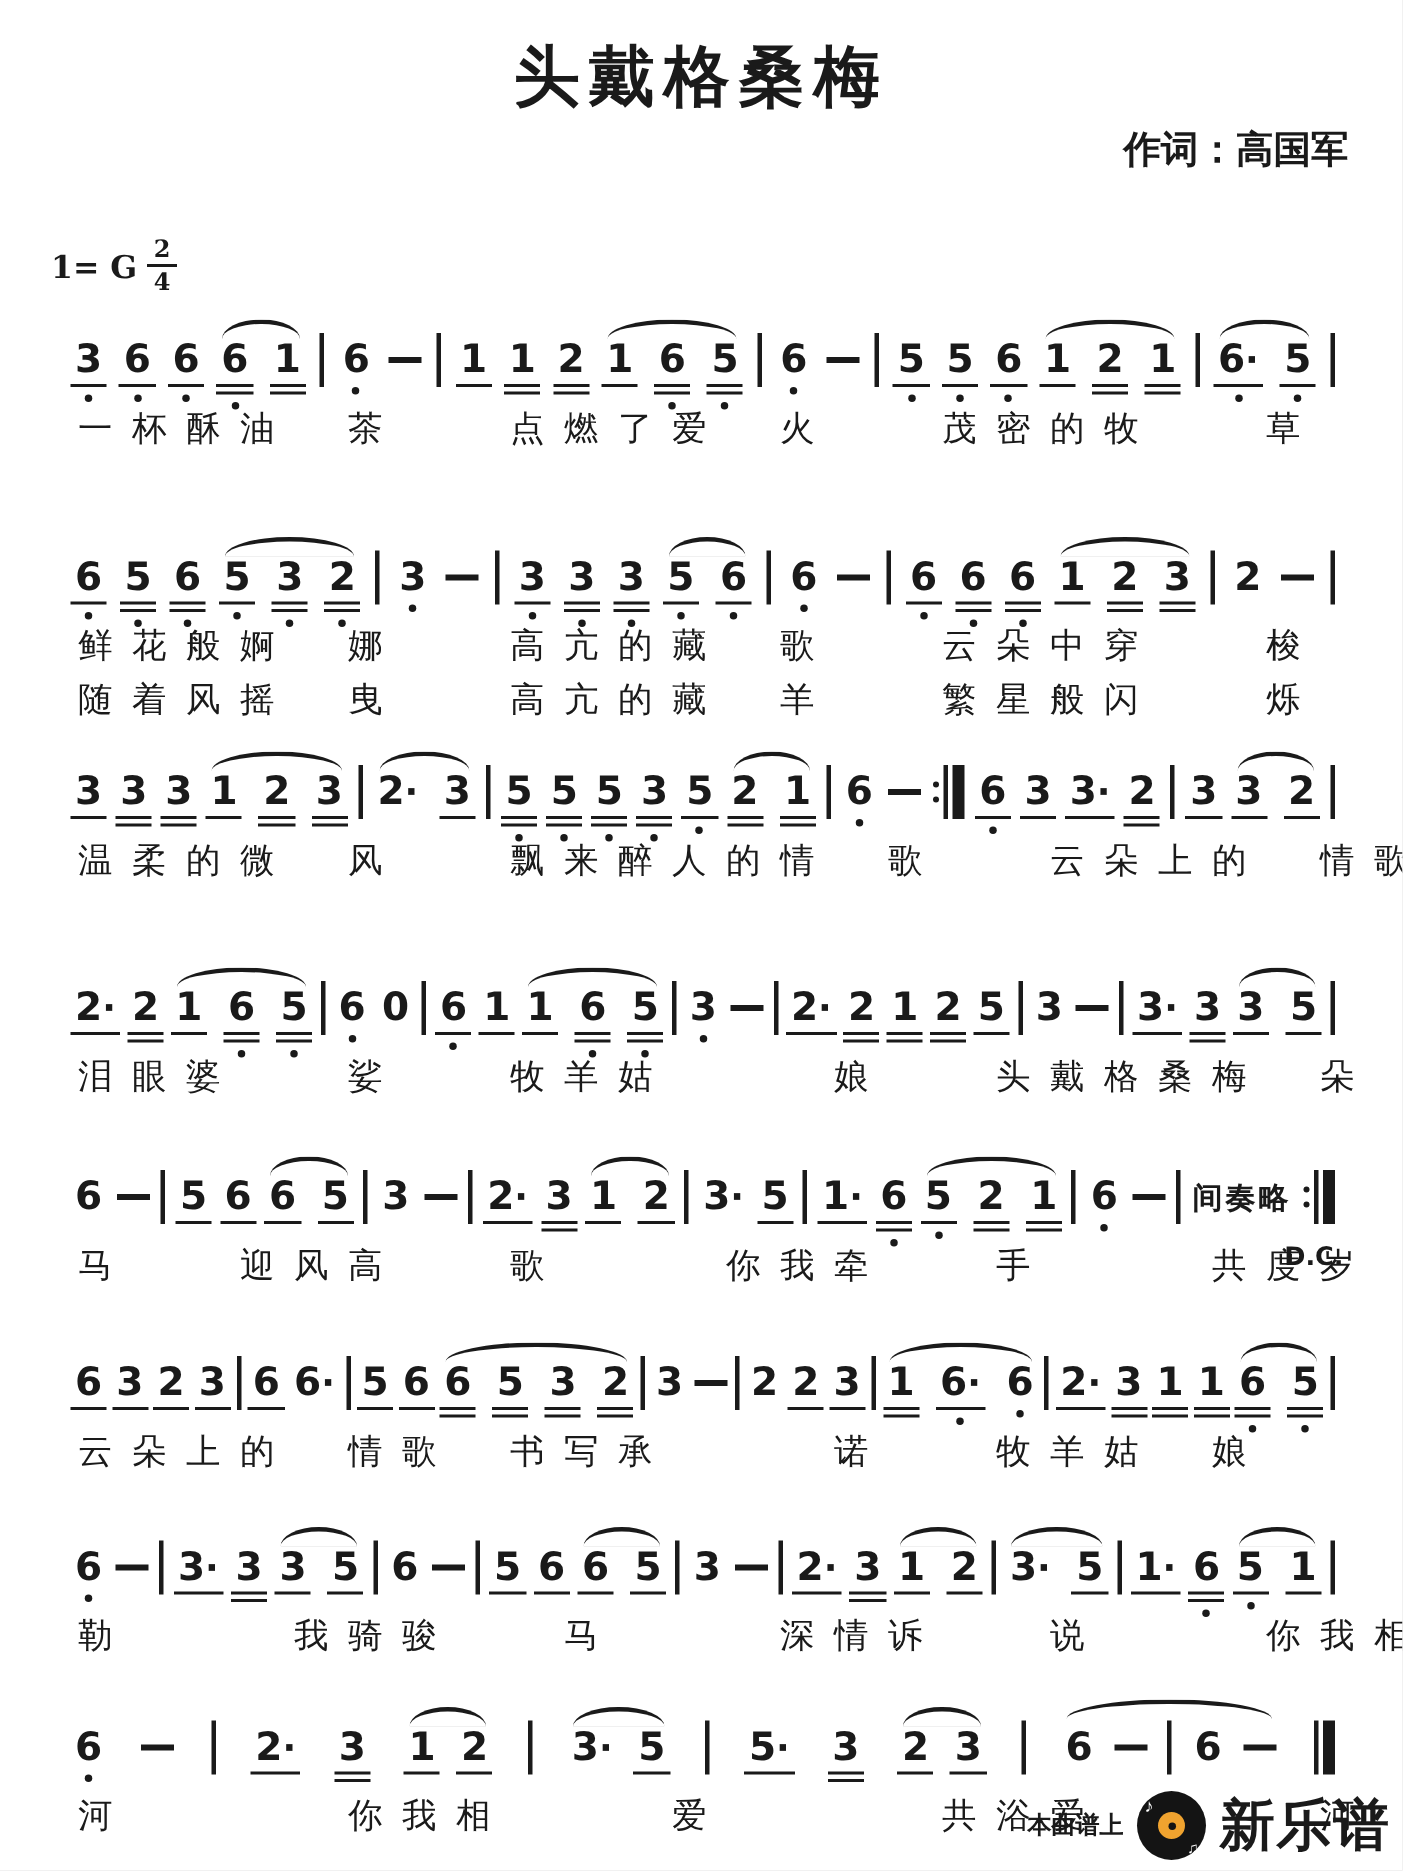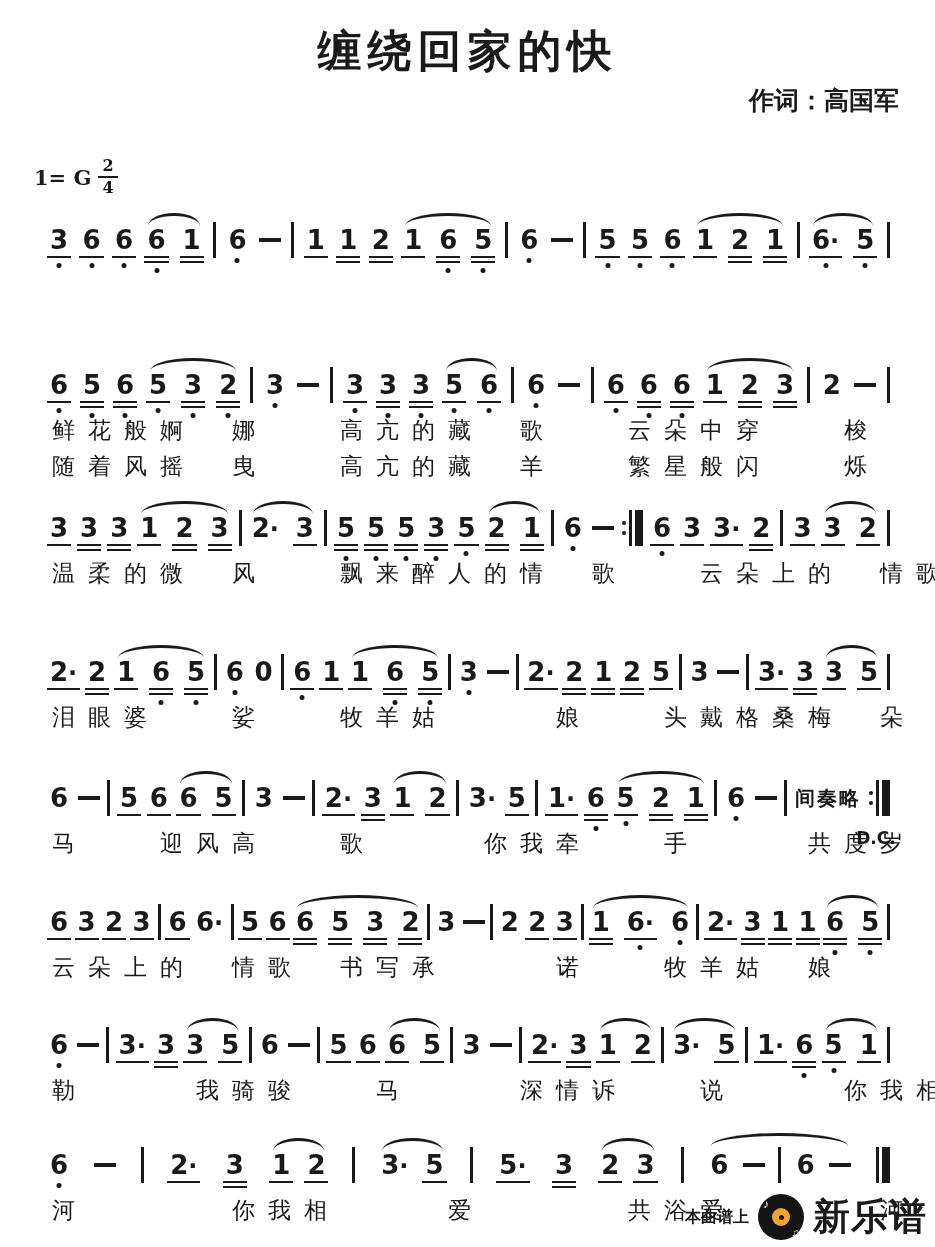--- a/index.html
+++ b/index.html
@@ -56,21 +56,21 @@
       background:#141414;border-radius:50%;}
   .vn1{position:absolute;color:#ffffff;font-size:12px;left:5px;top:3px;font-style:normal;}
   .vn2{position:absolute;color:#ffffff;font-size:10px;right:5px;bottom:2px;font-style:normal;}
   .logo{font-size:37px;font-weight:bold;letter-spacing:1px;font-family:"Liberation Sans", sans-serif;}
 </style>
 </head>
 <body>
 
 <div class="page">
 
-  <h1 class="title">缠绕回家的快</h1>
+  <h1 class="title">头戴格桑梅</h1>
 
   <div class="credits">
     <div>作词：高国军</div>
   </div>
 
   <div class="keysig">
     <span>1= G</span>
     <span class="frac">
         <span class="num">2</span>
         <span class="den">4</span>
@@ -119,20 +119,21 @@
             <span class="note u2">1<i class="ul l1"></i><i class="ul l2"></i></span>
           </span>
           <i class="bar"></i>
           <span class="slur">
             <i class="arc"></i>
             <span class="note u1">6<span class="aug">·</span><i class="ul l1"></i><i class="lo"></i></span>
             <span class="note u1">5<i class="ul l1"></i><i class="lo"></i></span>
           </span>
           <i class="bar"></i>
         </div>
+        <div class="lyric">一杯酥油　茶　　点燃了爱　火　　茂密的牧　　草</div>
       </div>
       <div class="sline" style="top: 362px;">
         <div class="notes-row">
           <span class="note u1">6<i class="ul l1"></i><i class="lo"></i></span>
           <span class="note u2">5<i class="ul l1"></i><i class="ul l2"></i><i class="lo"></i></span>
           <span class="note u2">6<i class="ul l1"></i><i class="ul l2"></i><i class="lo"></i></span>
           <span class="slur">
             <i class="arc"></i>
             <span class="note u1">5<i class="ul l1"></i><i class="lo"></i></span>
             <span class="note u2">3<i class="ul l1"></i><i class="ul l2"></i><i class="lo"></i></span>

